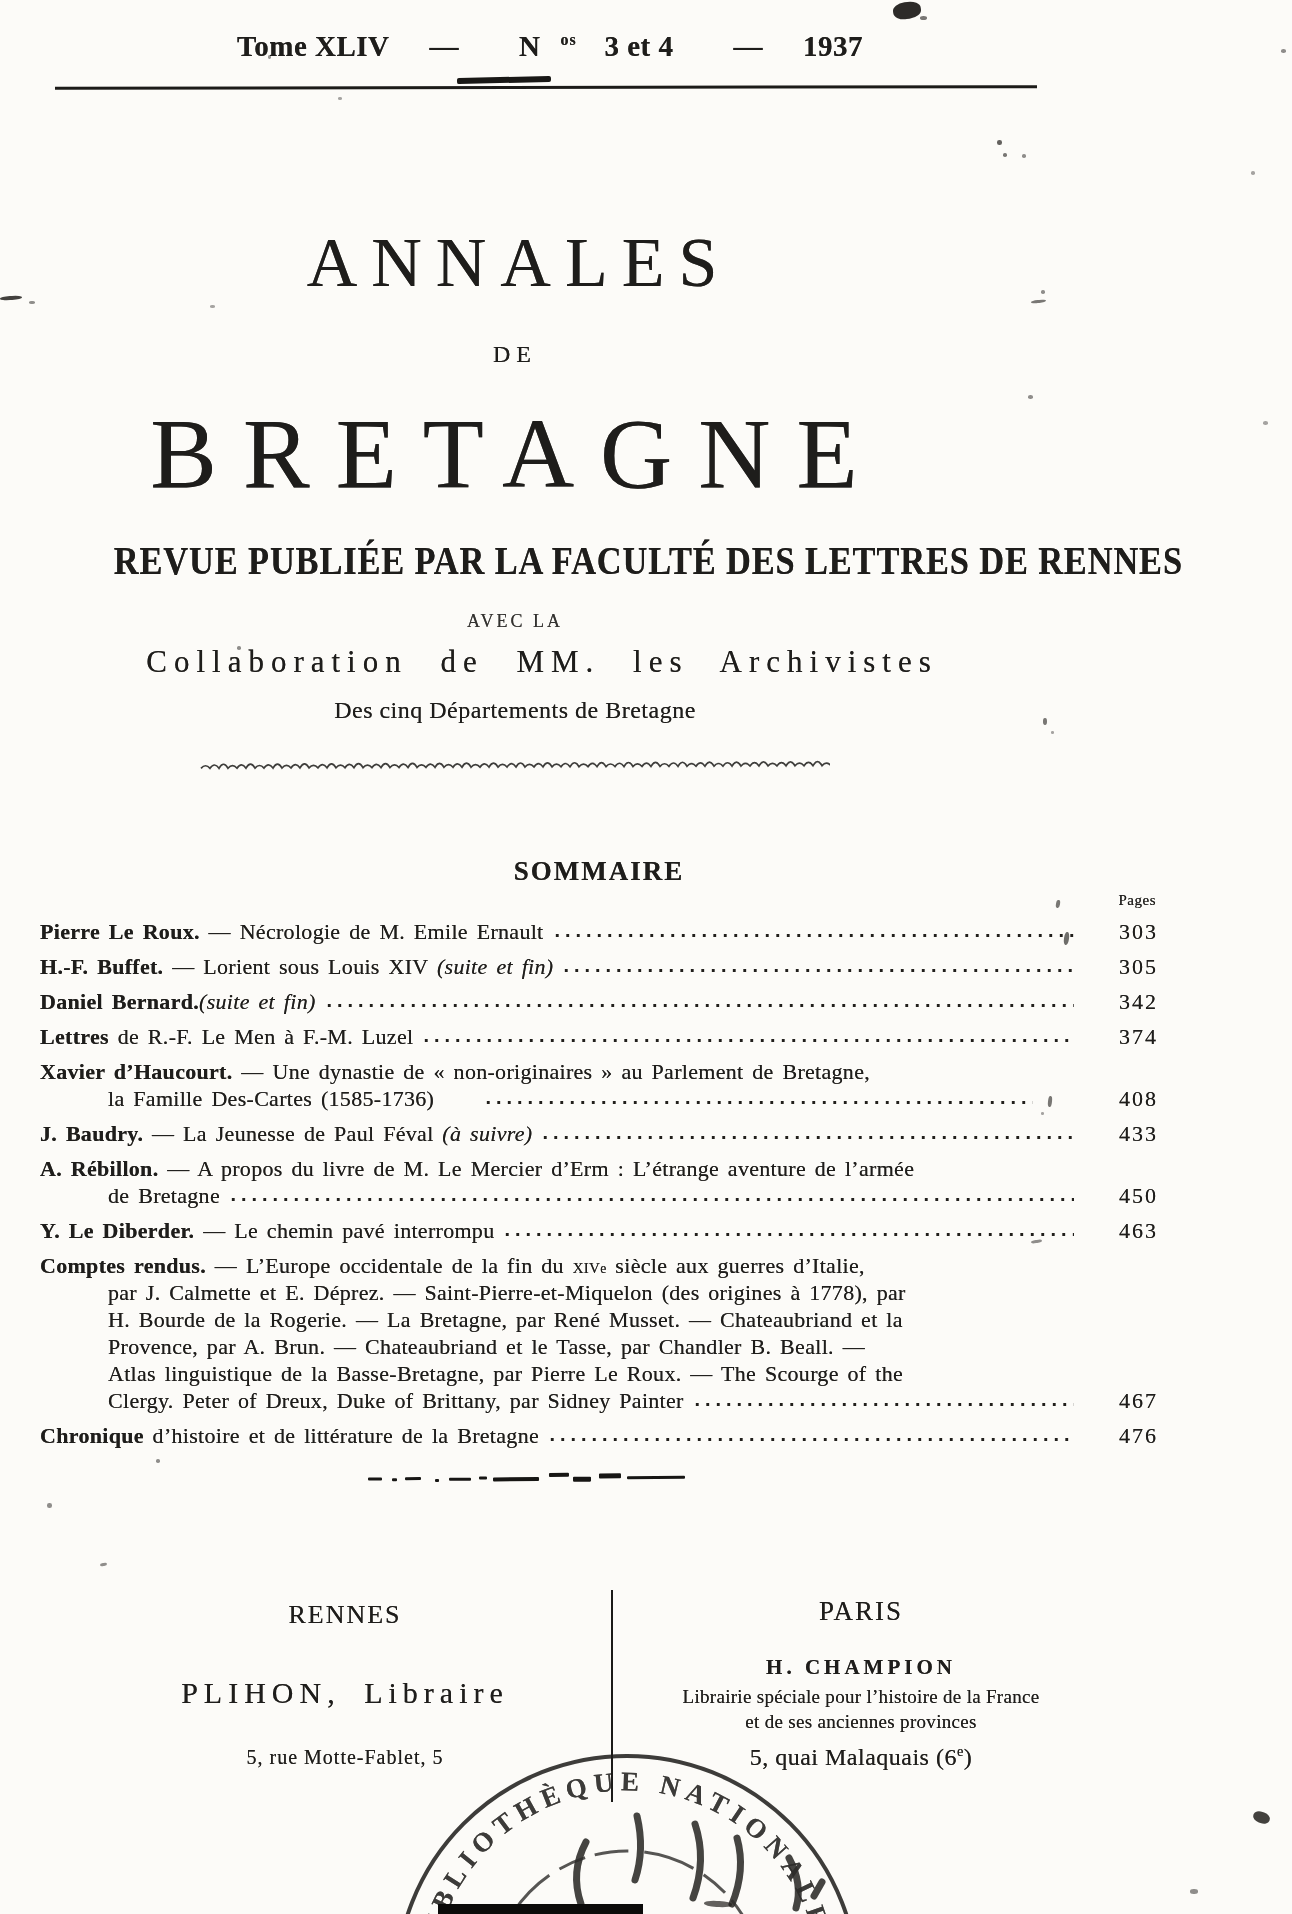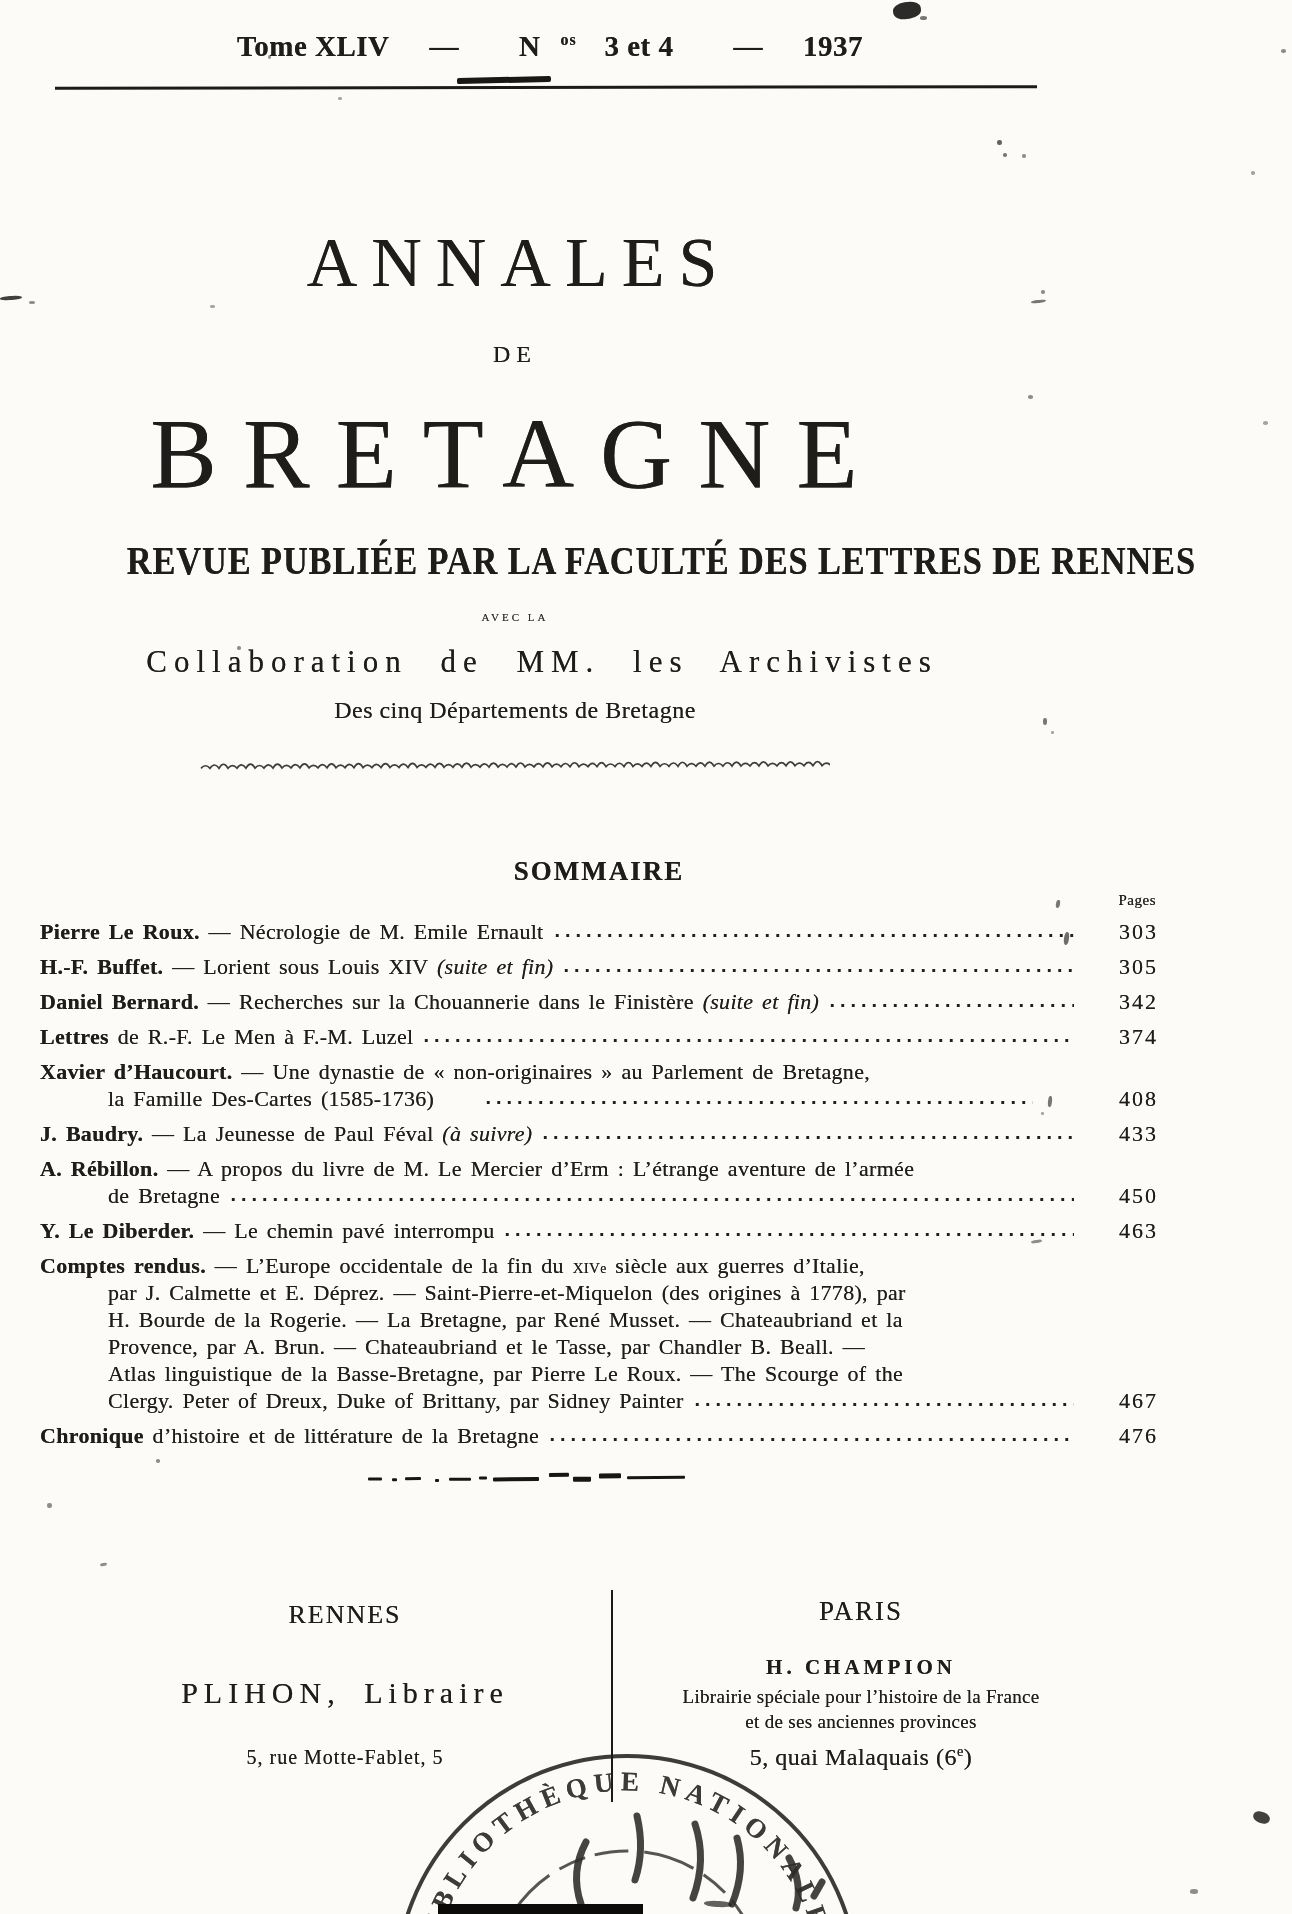--- a/index.html
+++ b/index.html
@@ -23,25 +23,25 @@
   .top-rule { left:55px; top:86px; width:982px; height:3px; background:#1c1b19;
     transform:rotate(-.1deg); }
 
   
   .t-annales { top:228px; left:0; width:1030px; text-align:center;
     font-size:70px; line-height:1; letter-spacing:14px; padding-left:8px; }
   .t-de { top:341px; left:0; width:1030px; text-align:center;
     font-size:24px; letter-spacing:6px; }
   .t-bretagne { top:404px; left:0; width:1020px; text-align:center;
     font-size:100px; line-height:1; letter-spacing:26px; padding-left:14px; white-space:nowrap; }
-  .t-sub { top:536px; left:17px; width:1030px; text-align:center;padding-left:8px; }
+  .t-sub { top:536px; left:4px; width:1030px; text-align:center;padding-left:8px; }
   .t-sub > span { display:inline-block; font-size:41px; font-weight:bold;
     letter-spacing:1px; transform:scaleX(.84); transform-origin:center; white-space:nowrap; }
   .t-avec { top:611px; left:0; width:1030px; text-align:center;
-    font-size:11px; letter-spacing:3px; opacity:.9; }
+    font-size:18px; letter-spacing:3px; opacity:.9; }
   .t-collab { top:644px; left:0; width:1030px; text-align:center;
     font-size:31px; letter-spacing:7px; word-spacing:18px; white-space:nowrap;margin-left:27px; }
   .t-depts { top:697px; left:0; width:1030px; text-align:center;
     font-size:24px; letter-spacing:.5px; }
   .wavy { top:758px; left:200px; width:630px; height:14px; opacity:.85;
     transform:rotate(-.25deg); }
 
   
   .toc { top:856px; left:40px; width:1118px; }
   .toc-heading { text-align:center; font-size:27px; font-weight:bold;
@@ -132,21 +132,20 @@
             <span class="b">H.-F. Buffet.</span>
             <span> — Lorient sous Louis XIV </span>
             <span class="i">(suite et fin)</span>
             <div class="leader"></div>
             <span class="pgnum">305</span>
           </div>
         </div>
         <div class="toc-row">
           <div class="toc-line">
             <span class="b">Daniel Bernard.</span>
-            <span> — Recherches sur la Chouannerie dans le Finistère </span>
             <span class="i">(suite et fin)</span>
             <div class="leader"></div>
             <span class="pgnum">342</span>
           </div>
         </div>
         <div class="toc-row">
           <div class="toc-line">
             <span class="b">Lettres</span>
             <span> de R.-F. Le Men à F.-M. Luzel</span>
             <div class="leader"></div>

